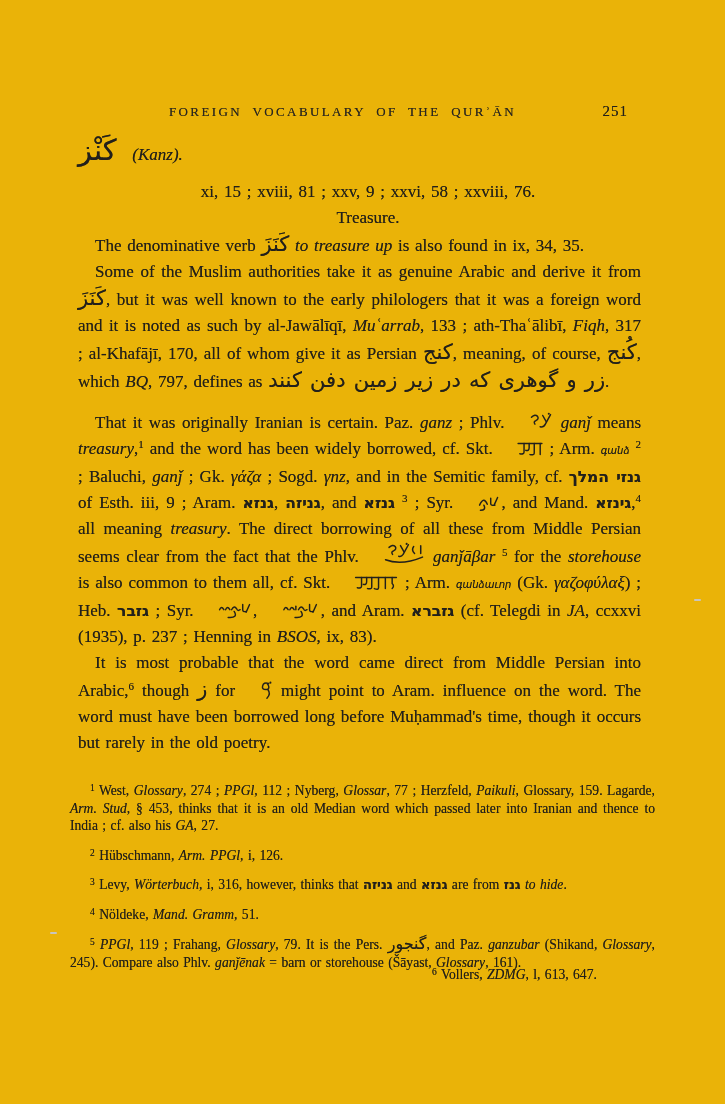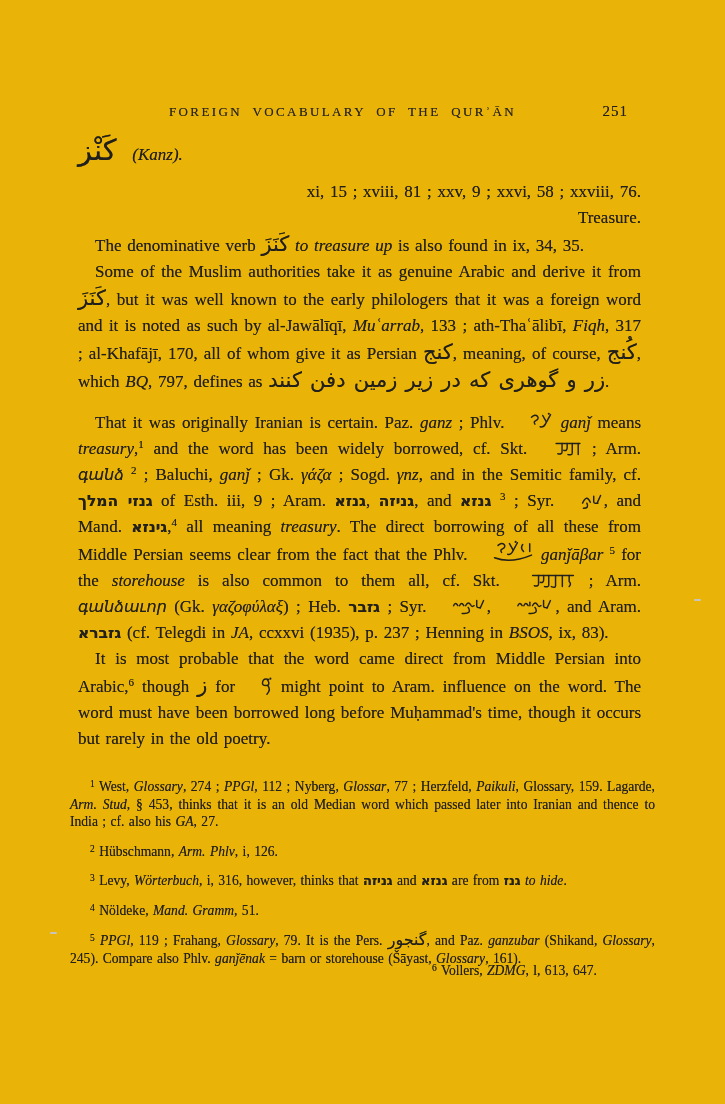--- a/index.html
+++ b/index.html
@@ -7,26 +7,26 @@
         font-family:"Liberation Serif","DejaVu Serif","DejaVu Sans",serif;color:#22201c;
         text-shadow:0 0 0.3px rgba(20,18,14,.6);}
   .page-header{position:relative;height:18px;margin-top:104px;}
   .running-title{position:absolute;left:0;right:40px;text-align:center;font-size:13px;
         letter-spacing:2.4px;word-spacing:5px;color:#2a2722;}
   .page-number{position:absolute;right:97px;top:-1px;font-size:15px;letter-spacing:1px;}
   .body-col{margin:8px 84px 0 78px;text-align:justify;font-size:17px;line-height:26px;word-spacing:1.5px;}
   .headword-line{margin:2px 0 4px 0;line-height:40px;}
   .headword-arabic{font-family:"DejaVu Sans",sans-serif;font-size:29px;direction:rtl;unicode-bidi:isolate;}
   .headword-translit{font-style:italic;font-size:17px;margin-left:10px;}
-  .refs,.gloss{margin:0;padding-left:17px;text-align:right;}
+  .refs,.gloss{margin:0;padding-left:17px;text-align:center;}
   .para{margin:0;text-indent:17px;}
   .para.sect-gap{margin-top:15px;}
   .seg-i{font-style:italic;}
   .seg-gk{font-style:italic;}
-  .seg-am{font-family:"DejaVu Sans",sans-serif;font-size:16px;font-style:italic;}
+  .seg-am{font-family:"DejaVu Sans",sans-serif;font-size:10px;font-style:italic;}
   .seg-he{font-family:"DejaVu Sans",sans-serif;font-weight:700;font-size:15.5px;direction:rtl;unicode-bidi:isolate;}
   .seg-arM{font-family:"DejaVu Sans",sans-serif;font-size:21px;direction:rtl;unicode-bidi:isolate;}
   .seg-arS{font-family:"DejaVu Sans",sans-serif;font-size:16px;direction:rtl;unicode-bidi:isolate;}
   .seg-sup{font-size:11px;vertical-align:6px;line-height:0;}
   .glyph{display:inline-block;vertical-align:-4px;color:#22201c;line-height:0;}
   .glyph svg{display:inline-block;}
   .footnotes{margin:26px 58px 0 58px;font-size:13.6px;line-height:17.5px;text-align:justify;word-spacing:1px;}
   .fn{margin:12px;text-indent:20px;}
   .fn .seg-sup{font-size:9.5px;vertical-align:4px;}
   .fn .seg-he{font-size:13px;}
@@ -120,21 +120,21 @@
             <g fill="none" stroke="currentColor" stroke-width="1.7" stroke-linecap="round">
               <path d="M10 4 Q4 2 3 7 Q2 11 7 11 Q11 11 10 7 Q9.5 5 8 4"></path>
               <path d="M9 11 Q13 16 8 21"></path>
             </g>
             <circle cx="12" cy="3" r="1.2" fill="currentColor"></circle>
           </svg></span><span class="seg-p"> might point to Aram. influence on the word. The word must have been borrowed long before Muḥammad's time, though it occurs but rarely in the old poetry.</span></p>
   </div>
 
   <div class="footnotes">
     <p class="fn"><span class="seg-sup">1</span><span class="seg-p"> West, </span><span class="seg-i">Glossary</span><span class="seg-p">, 274 ; </span><span class="seg-i">PPGl</span><span class="seg-p">, 112 ; Nyberg, </span><span class="seg-i">Glossar</span><span class="seg-p">, 77 ; Herzfeld, </span><span class="seg-i">Paikuli</span><span class="seg-p">, Glossary, 159. Lagarde, </span><span class="seg-i">Arm. Stud</span><span class="seg-p">, § 453, thinks that it is an old Median word which passed later into Iranian and thence to India ; cf. also his </span><span class="seg-i">GA</span><span class="seg-p">, 27.</span></p>
-    <p class="fn"><span class="seg-sup">2</span><span class="seg-p"> Hübschmann, </span><span class="seg-i">Arm. Phlv</span><span class="seg-p">, i, 126.</span></p>
+    <p class="fn"><span class="seg-sup">2</span><span class="seg-p"> Hübschmann, </span><span class="seg-i">Arm. PPGl</span><span class="seg-p">, i, 126.</span></p>
     <p class="fn"><span class="seg-sup">3</span><span class="seg-p"> Levy, </span><span class="seg-i">Wörterbuch</span><span class="seg-p">, i, 316, however, thinks that </span><span class="seg-he">גניזה</span><span class="seg-p"> and </span><span class="seg-he">גנזא</span><span class="seg-p"> are from </span><span class="seg-he">גנז</span><span class="seg-p"> </span><span class="seg-i">to hide</span><span class="seg-p">.</span></p>
     <p class="fn"><span class="seg-sup">4</span><span class="seg-p"> Nöldeke, </span><span class="seg-i">Mand. Gramm</span><span class="seg-p">, 51.</span></p>
     <p class="fn"><span class="seg-sup">5</span><span class="seg-p"> </span><span class="seg-i">PPGl</span><span class="seg-p">, 119 ; Frahang, </span><span class="seg-i">Glossary</span><span class="seg-p">, 79. It is the Pers. </span><span class="seg-arS">گنجور</span><span class="seg-p">, and Paz. </span><span class="seg-i">ganzubar</span><span class="seg-p"> (Shikand, </span><span class="seg-i">Glossary</span><span class="seg-p">, 245). Compare also Phlv. </span><span class="seg-i">ganǰēnak</span><span class="seg-p"> = barn or storehouse (Šāyast, </span><span class="seg-i">Glossary</span><span class="seg-p">, 161).</span></p>
     <p class="fn fn-offset"><span class="seg-sup">6</span><span class="seg-p"> Vollers, </span><span class="seg-i">ZDMG</span><span class="seg-p">, l, 613, 647.</span></p>
   </div>
 
   <div class="artifact" id="artifact-right"></div>
   <div class="artifact" id="artifact-left"></div>
 </div>
 

